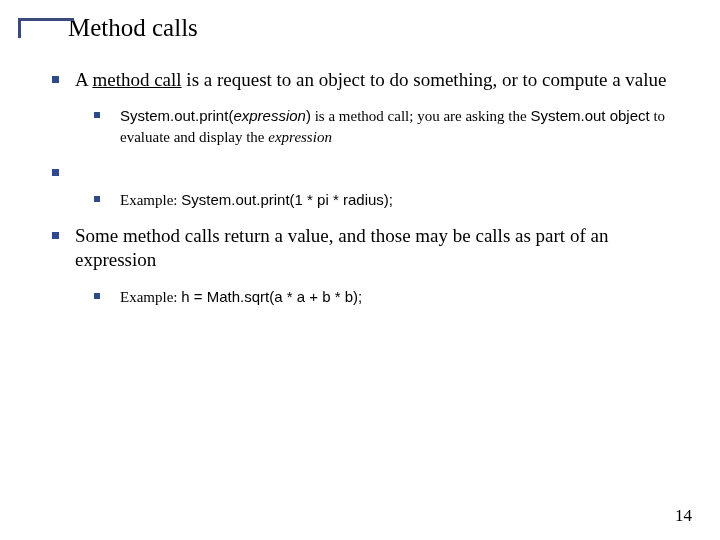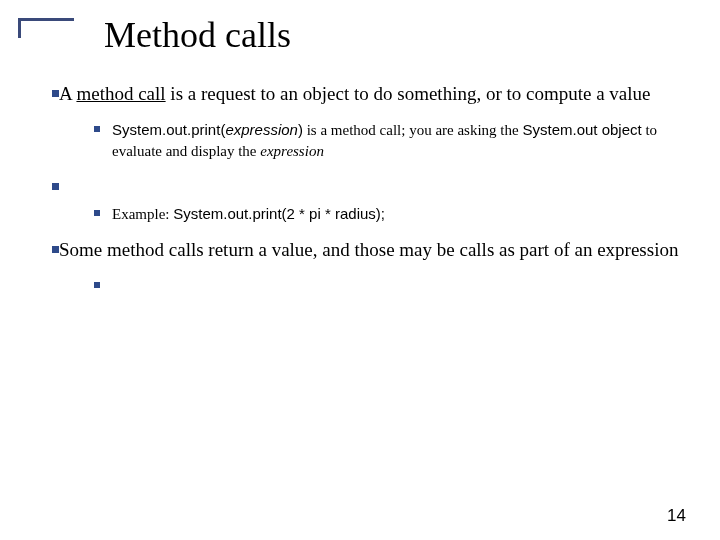--- a/index.html
+++ b/index.html
@@ -18,41 +18,42 @@
   .title-rule {
     position: absolute;
     left: 18px;
     top: 18px;
     width: 56px;
     height: 20px;
     border-top: 3px solid #3a4a7a;
     border-left: 3px solid #3a4a7a;
   }
   .title {
-    font-size: 36px;
+    font-size: 25px;
     color: #000;
-    margin-left: 104px;
+    margin-left: 68px;
     font-weight: normal;
   }
   .content {
     padding: 18px 28px 0 52px;
     font-size: 19px;
     color: #000;
     line-height: 1.28;
   }
   .b1 {
     display: flex;
+    gap: 16px;
     margin-bottom: 8px;
   }
   .sub {
     padding: 6px 0 10px 42px;
   }
   .b2 {
     display: flex;
-    gap: 12px;
+    gap: 20px;
     font-size: 15px;
     line-height: 1.35;
     margin-bottom: 4px;
   }
   .sq {
     display: inline-block;
     width: 7px;
     height: 7px;
     background: #2e4a8a;
     flex: 0 0 7px;
@@ -63,25 +64,25 @@
     width: 6px;
     height: 6px;
     background: #2e4a8a;
     flex: 0 0 6px;
     margin-top: 6px;
   }
   .code-s { font-family: "Trebuchet MS", Verdana, Arial, sans-serif; }
   .ital { font-style: italic; }
   .pagenum {
     position: absolute;
-    right: 34px;
+    right: 28px;
     bottom: 14px;
     font-size: 17px;
     color: #000;
-    font-family: Liberation Sans, sans-serif;
+    font-family: Liberation Serif, serif;
   }
   .uline { text-decoration: underline; }
 </style>
 </head>
 <body>
 
 <div class="title-block">
   <div class="title-rule"></div>
   <h1 class="title">Method calls</h1>
 </div>
@@ -104,30 +105,33 @@
   </div>
 
   <div class="b1">
     <span class="sq"></span>
   </div>
 
   <div class="sub">
     <div class="b2">
       <span class="sq2"></span>
       <div>
-        <span>Example: </span><span class="code-s">System.out.print(2 * pi * radius);</span>
+        <span>Example: </span><span class="code-s">System.out.print(1 * pi * radius);</span>
       </div>
     </div>
   </div>
 
   <div class="b1">
     <span class="sq"></span>
     <div>Some method calls return a value, and those may be calls as part of an expression</div>
   </div>
   <div class="sub">
     <div class="b2">
       <span class="sq2"></span>
+      <div>
+        <span>Example: </span><span class="code-s">h = Math.sqrt(a * a + b * b);</span>
+      </div>
     </div>
   </div>
 
 </div>
 
 <div class="pagenum">14</div>
 
 </body></html>

